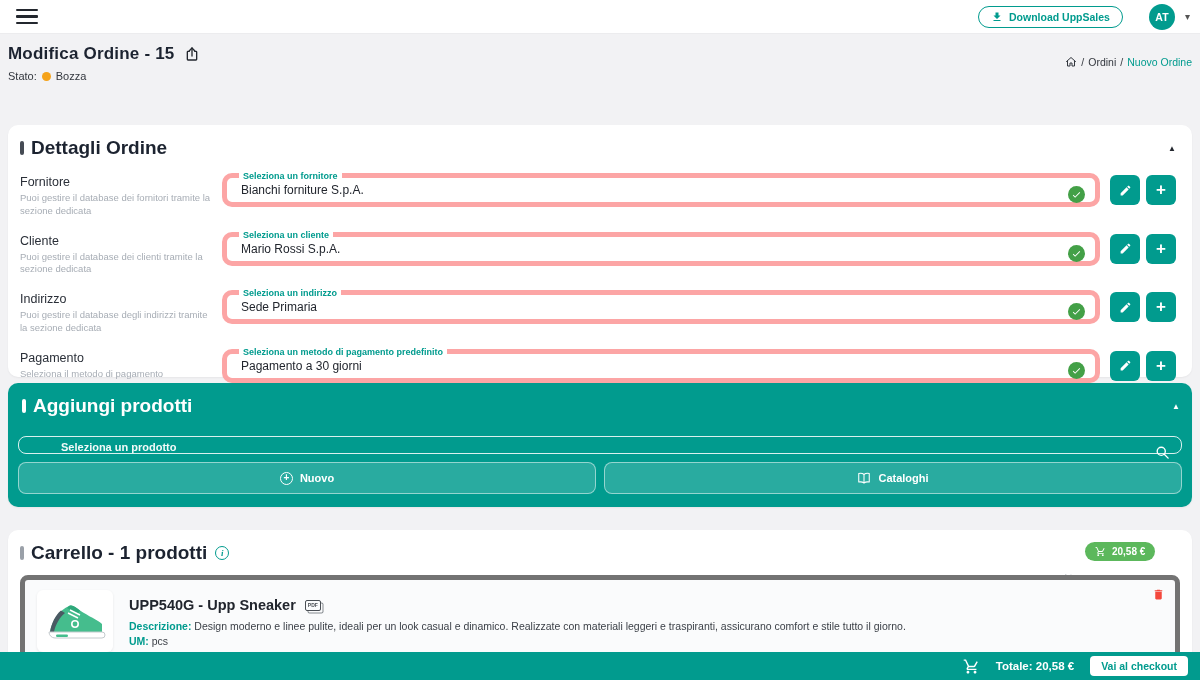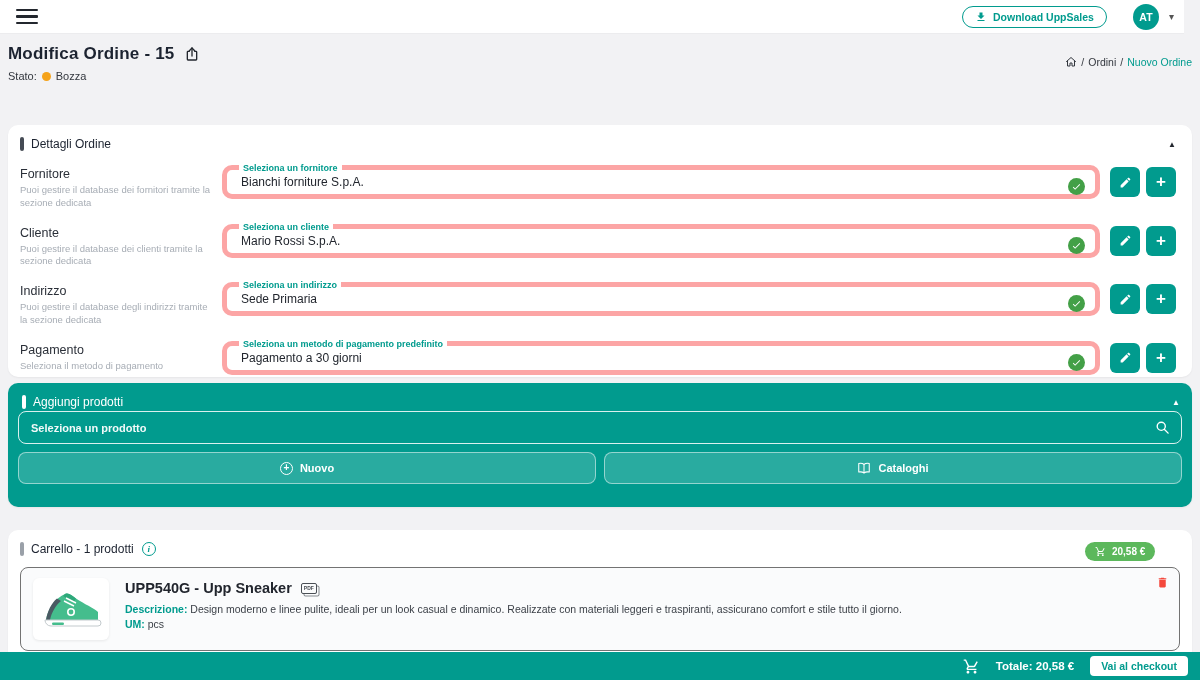--- a/index.html
+++ b/index.html
@@ -1,21 +1,21 @@
 <!DOCTYPE html>
 <html style="--primary: #019b8e; --red: #f4483c; --green_badge: #5cb85c; --green_check: #43a047; --orange: #f5a31a; --page_bg: #f2f2f4;"><head>
 <meta charset="utf-8">
 <style>
   * { margin:0; padding:0; box-sizing:border-box; }
   html,body { width:1200px; height:680px; }
   body { font-family:"Liberation Sans", sans-serif; background:var(--page_bg,#f2f2f4); color:#21252d; }
   .page { position:relative; width:1200px; height:680px; overflow:hidden; }
 
   
-  .topbar { position:absolute; top:0; left:0; right:16px; height:34px; background:#fff; border-bottom:1px solid #ececee; display:flex; align-items:center; padding:0 10px; }
+  .topbar { position:absolute; top:0; left:0; right:0; height:34px; background:#fff; border-bottom:1px solid #ececee; display:flex; align-items:center; padding:0 10px; }
   .hamburger { width:22px; height:16px; display:flex; flex-direction:column; justify-content:space-between; cursor:pointer; margin-left:6px; }
   .hamburger span { display:block; height:2.4px; background:#23272e; border-radius:1px; }
   .topbar-right { margin-left:auto; display:flex; align-items:center; gap:10px; }
   .download-btn { display:flex; align-items:center; gap:6px; border:1px solid var(--primary,#019b8e); color:var(--primary,#019b8e); border-radius:15px; padding:4px 12px; font-size:10.5px; font-weight:bold; background:#fff; cursor:pointer; }
   .avatar { width:26px; height:26px; border-radius:50%; background:var(--primary,#019b8e); color:#fff; font-size:10.5px; font-weight:bold; display:flex; align-items:center; justify-content:center;margin-left:16px; }
   .caret-down { color:#555; font-size:10px; }
 
   
   .page-header { position:absolute; top:34px; left:0; right:0; height:91px; }
   .title-row { display:flex; align-items:center; gap:10px; padding:10px 0 0 8px; }
@@ -27,21 +27,21 @@
   .breadcrumb .crumb-active { color:var(--primary,#019b8e); }
   .header-actions { position:absolute; top:54px; right:16px; display:flex; gap:10px; }
   .btn { display:flex; align-items:center; gap:7px; border:none; border-radius:4px; padding:5px 13px; font-size:11px; font-weight:bold; color:#fff; cursor:pointer; font-family:inherit; }
   .btn-teal { background:var(--primary,#019b8e); }
   .btn-red { background:var(--red,#f4483c); }
 
   
   .card { position:absolute; left:8px; right:8px; background:#fff; border-radius:10px; box-shadow:0 1px 2px rgba(0,0,0,.05); }
   .card-head { display:flex; align-items:center; padding:12px 16px 0 12px; }
   .head-bar { width:4px; height:14px; border-radius:2px; margin-right:7px; }
-  .card-title { font-size:12px; font-weight:normal; color:#1c2330; }
+  .card-title { font-size:19px; font-weight:bold; color:#1c2330; }
   .collapse-caret { margin-left:auto; font-size:8px; color:#23272e; cursor:pointer; }
 
   
   .details-card { top:125px; height:252px; }
   .details-card .head-bar { background:#454b54; }
   .detail-row { display:flex; align-items:flex-start; padding:0 16px 0 12px; margin-top:14px; }
   .detail-row:first-of-type { margin-top:17px; }
   .label-col { width:202px; padding-top:2px; }
   .label-col .lbl { font-size:12.5px; color:#2a2f38; }
   .label-col .hlp { font-size:9.5px; color:#a7adb5; line-height:1.35; margin-top:3px; max-width:195px; }
@@ -50,36 +50,36 @@
   .field input { width:100%; height:100%; border:none; outline:none; background:transparent; border-radius:10px; padding:0 36px 0 14px; font-size:12px; color:#22262e; font-family:inherit; }
   .check-circle { position:absolute; right:10px; top:8px; width:17px; height:17px; border-radius:50%; background:var(--green_check,#43a047); display:flex; align-items:center; justify-content:center; }
   .row-btns { display:flex; gap:6px; margin-left:10px; }
   .sq-btn { width:30px; height:30px; margin-top:2px; border:none; border-radius:6px; background:var(--primary,#019b8e); color:#fff; display:flex; align-items:center; justify-content:center; cursor:pointer; font-size:17px; font-weight:bold; font-family:inherit; }
 
   
   .add-card { top:383px; height:124px; background:var(--primary,#019b8e); }
   .add-card .card-head { padding:12px 12px 0 14px; }
   .add-card .head-bar { background:#fff; }
   .add-card .card-title, .add-card .collapse-caret { color:#fff; }
-  .product-search { position:relative; margin:2px 10px 0 10px; height:33px; border:1px solid rgba(255,255,255,.85); border-radius:8px; }
+  .product-search { position:relative; margin:19px 10px 0 10px; height:18px; border:1px solid rgba(255,255,255,.85); border-radius:8px;padding-left:30px; }
   .product-search input { width:100%; height:100%; border:none; outline:none; background:transparent; padding:0 36px 0 12px; font-size:11px; font-weight:bold; color:#fff; font-family:inherit; }
   .product-search input::placeholder { color:rgba(255,255,255,.95); opacity:1; }
   .search-icon { position:absolute; right:11px; top:8px; color:#fff; display:flex; }
   .add-btn-row { display:flex; gap:8px; margin:8px 10px 0 10px; }
   .teal-light-btn { flex:1; height:32px; border-radius:8px; border:1px solid rgba(255,255,255,.5); background:rgba(255,255,255,.16); color:#fff; font-size:11px; font-weight:bold; display:flex; align-items:center; justify-content:center; gap:7px; cursor:pointer; font-family:inherit; }
   .plus-circle { width:13px; height:13px; border:1.4px solid #fff; border-radius:50%; display:flex; align-items:center; justify-content:center; font-size:10px; font-weight:bold; line-height:1; }
 
   
   .cart-card { top:530px; height:122px; border-bottom-left-radius:0; border-bottom-right-radius:0; }
   .cart-card .head-bar { background:#9aa0a8; }
   .info-circle { width:14px; height:14px; border:1.4px solid var(--primary,#019b8e); color:var(--primary,#019b8e); border-radius:50%; font-size:9px; font-weight:bold; display:flex; align-items:center; justify-content:center; margin-left:8px; font-family:"Liberation Serif", serif; font-style:italic; }
   .cart-head-right { position:absolute; right:16px; top:12px; display:flex; align-items:center; gap:12px;flex-direction:column; }
   .total-badge { display:flex; align-items:center; gap:6px; background:var(--green_badge,#5cb85c); color:#fff; font-size:10px; font-weight:bold; height:19px; padding:0 10px; border-radius:10px; }
   .commissions { display:flex; align-items:center; gap:5px; color:#9aa0a8; font-size:10.5px; cursor:pointer; }
-  .product-item { position:relative; margin:11px 12px 0 12px; background:#fafbfc; border:1px solid #737373; border-radius:8px; padding:10px 12px; display:flex; gap:16px; }
+  .product-item { position:relative; margin:11px 12px 0 12px; background:#fafbfc; border:5px solid #737373; border-radius:8px; padding:10px 12px; display:flex; gap:16px;align-items:center; }
   .product-img { width:76px; height:62px; background:#fff; border-radius:6px; box-shadow:0 1px 3px rgba(0,0,0,.08); display:flex; align-items:center; justify-content:center; overflow:hidden; }
   .product-title-row { display:flex; align-items:center; gap:9px; margin-top:2px; }
   .product-title { font-size:14.5px; font-weight:bold; color:#21252d; }
   .pdf-icon { font-size:5px; font-weight:bold; color:#4a4f55; border:1.3px solid #4a4f55; border-radius:2px; padding:2px 2px; line-height:1; box-shadow:2.5px 2.5px 0 -1px #fafbfc, 2.5px 2.5px 0 0 #868b90; cursor:pointer; }
   .product-desc { margin-top:7px; font-size:10.5px; color:#3a3f46; }
   .inline-lbl { color:var(--primary,#019b8e); font-weight:bold; }
   .product-um { margin-top:3px; font-size:10.5px; color:#3a3f46; }
   .item-trash { position:absolute; top:8px; right:10px; color:var(--red,#f4483c); cursor:pointer; display:flex; }
 
   

